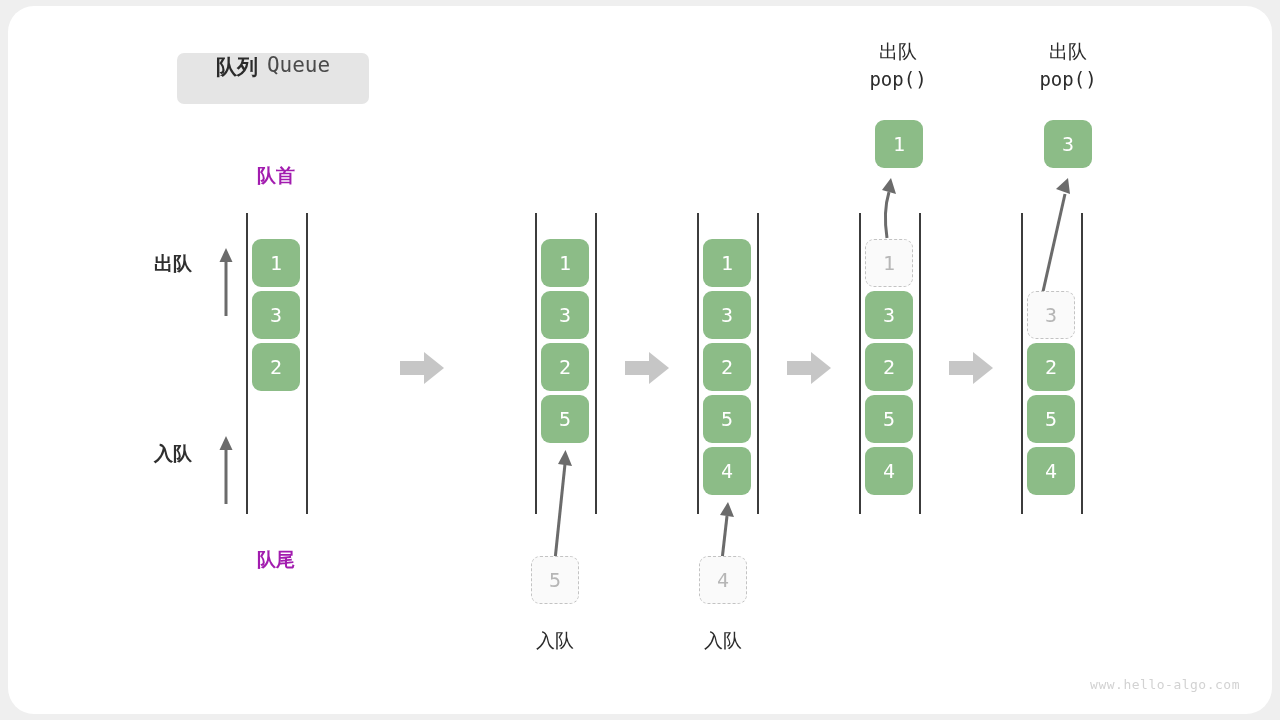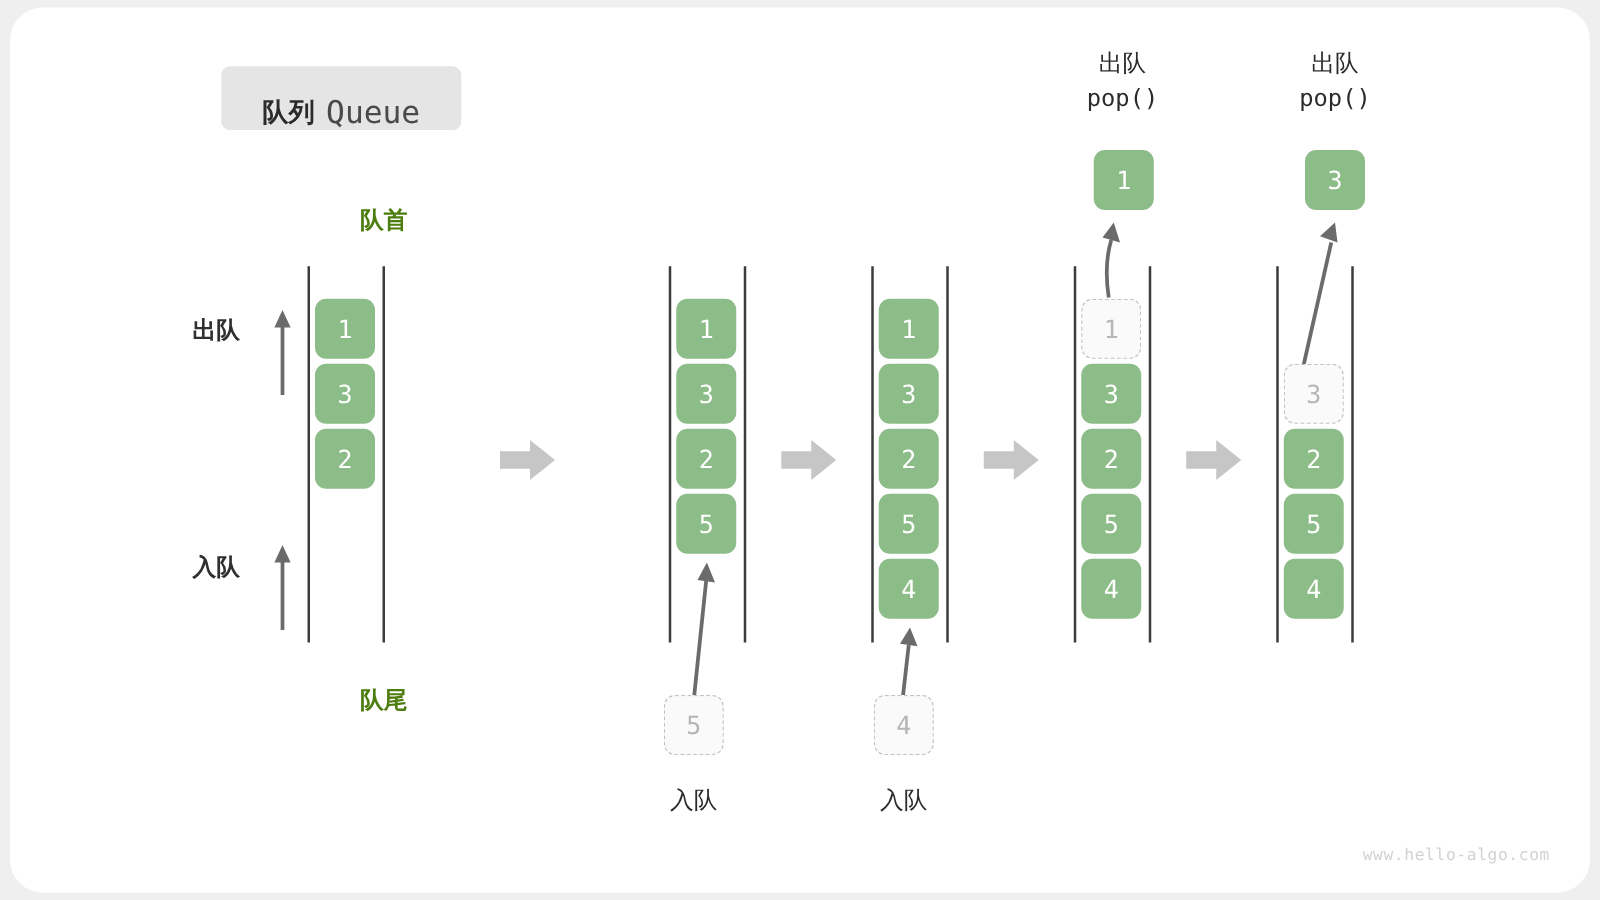--- a/index.html
+++ b/index.html
@@ -13,44 +13,44 @@
     position:absolute;left:8px;top:6px;
     width:1264px;height:708px;
     background:#ffffff;border-radius:26px;
   }
   .abs{position:absolute;}
 
   
   #title-badge{
     left:169px;top:47px;width:192px;height:51px;
     background:#e5e5e5;border-radius:7px;
-    display:flex;align-items:flex-end;justify-content:center;gap:9px;
+    display:flex;align-items:flex-start;justify-content:center;gap:9px;
   }
   #title-badge .cn{font-size:21px;font-weight:bold;color:#2b2b2b;}
-  #title-badge .en{font-size:25px;color:#4a4a4a;font-family:"DejaVu Sans Mono","Liberation Mono",monospace;margin-top:20px;}
+  #title-badge .en{font-size:21px;color:#4a4a4a;font-family:"DejaVu Sans Mono","Liberation Mono",monospace;}
 
   
   .rail{width:1.6px;background:#3c3c3c;top:207px;height:301px;}
 
   
   .cell{
     width:48px;height:48px;border-radius:9px;
     background:#8cbc87;color:#ffffff;
     display:flex;align-items:center;justify-content:center;
     font-size:20px;
     font-family:"DejaVu Sans Mono","Liberation Mono",monospace;
   }
   .cell.ghost{
     background:#fafafa;color:#b6b6b6;
     border:1.6px dashed #c3c3c3;
     box-sizing:border-box;
   }
 
   
-  .hdr{font-size:19px;font-weight:bold;color:#4d7c0f;text-align:right;}
+  .hdr{font-size:19px;font-weight:bold;color:#a21caf;text-align:center;}
   .sidelbl{font-size:19px;font-weight:bold;color:#2f2f2f;}
 
   
   .caption{text-align:center;line-height:1.45;}
   .caption .cn{font-size:19px;color:#2b2b2b;display:block;}
   .caption .code{
     font-size:19px;color:#2b2b2b;display:block;
     font-family:"DejaVu Sans Mono","Liberation Mono",monospace;
   }
   .caption .code .num{color:#3fa34d;font-weight:bold;}

